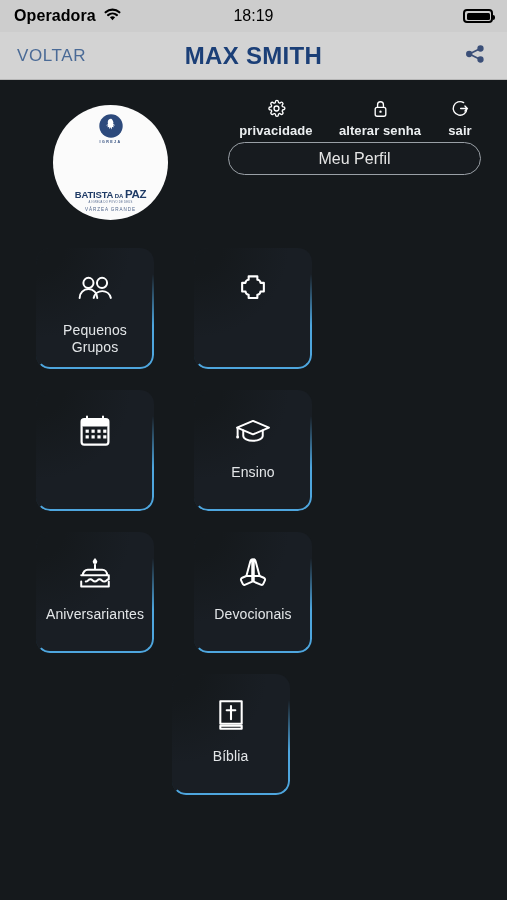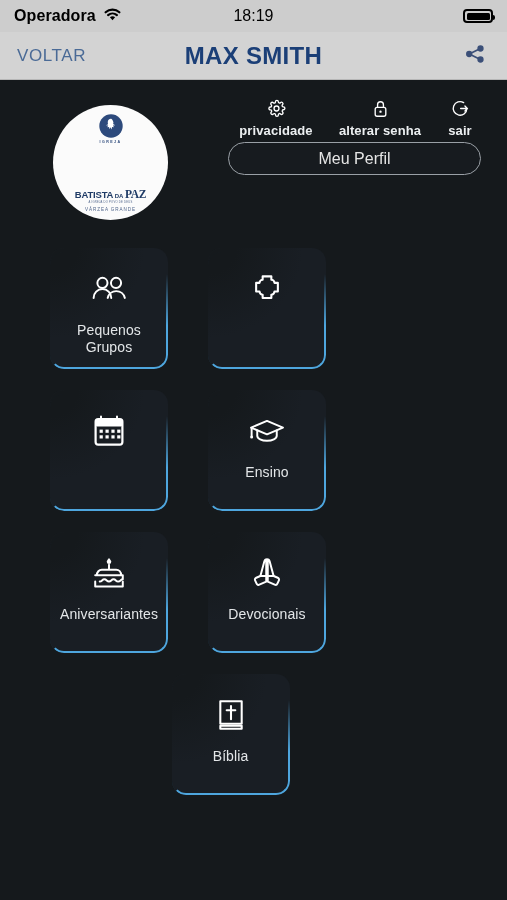--- a/index.html
+++ b/index.html
@@ -85,21 +85,21 @@
     background:#171b1f; color:#e5e5e5;
     font-size:16px; font-family:"Liberation Sans", sans-serif;
     display:flex; align-items:center; justify-content:center;
     cursor:pointer;
   }
 
   
   .grid{
     position:absolute; top:168px; left:0; width:461px;
     display:flex; flex-wrap:wrap;
-    padding:0 50px;
+    padding:0 36px;
     column-gap:40px; row-gap:21px;
   }
   .card{
     position:relative;
     width:118px; height:121px;
     background:#191e24;
     border-radius:14px;
     cursor:pointer;
     display:flex; flex-direction:column; align-items:center;
     flex:0 0 118px;
@@ -188,21 +188,21 @@
       <div class="logo-circle">
         <div class="logo-inner">
           <svg width="26" height="26" viewBox="0 0 40 40" style="display:block;margin:0 auto 1px;">
             <circle cx="20" cy="20" r="18" fill="#2d4a7c"></circle>
             <path d="M20 9c-3 0-5 2.3-5 5.2 0 2 .6 3 .6 3l-3.4 1.6 3.6.6-1.6 2.6 2.8-.6.5 3.6 1.6-3 1.8 3.3.7-3.9 2.9.7-1.6-2.8 3.7-.6-3.5-1.6s.6-1.1.6-3C22.7 11.3 21.4 9 20 9z" fill="#fff"></path>
           </svg>
           <div style="font-size:3.6px;letter-spacing:1.4px;color:#2d4a7c;font-weight:700;line-height:5px;">IGREJA</div>
           <div style="display:flex;align-items:baseline;justify-content:center;gap:1.5px;line-height:10px;margin-top:44px;">
             <span style="font-size:9.5px;font-weight:700;color:#1f3b66;letter-spacing:-.2px;">BATISTA</span>
             <span style="font-size:6px;font-weight:700;color:#1f3b66;">DA</span>
-            <span style="font-size:11.5px;font-weight:700;color:#1f3b66;letter-spacing:-.3px;font-family:Liberation Serif, serif;">PAZ</span>
+            <span style="font-size:11.5px;font-weight:700;color:#1f3b66;letter-spacing:-.3px;">PAZ</span>
           </div>
           <div style="font-size:2.7px;color:#51668c;letter-spacing:.25px;line-height:4px;">A IGREJA DO POVO DE DEUS</div>
           <div style="font-size:4.6px;color:#51668c;letter-spacing:.9px;margin-top:2.5px;">VÁRZEA GRANDE</div>
         </div>
       </div>
 
       <div class="acct">
         <div class="acct-row">
 
           <div class="acct-item">

